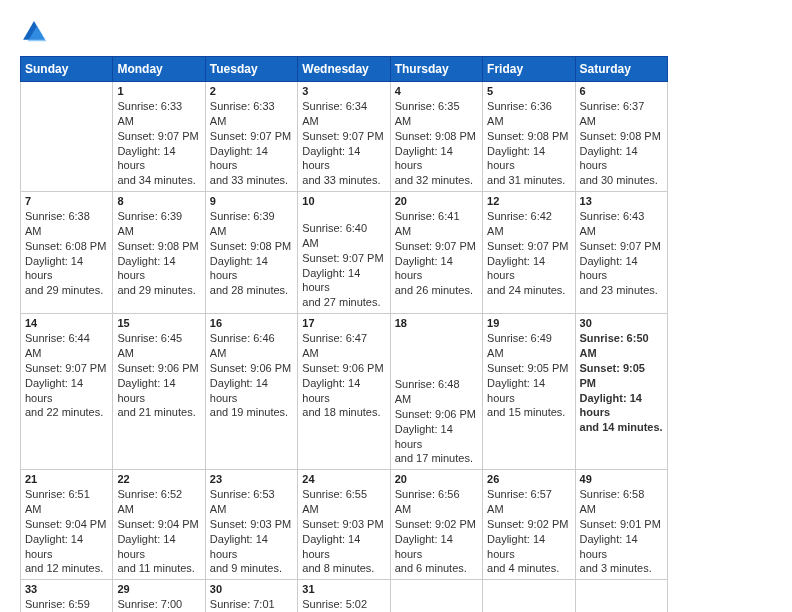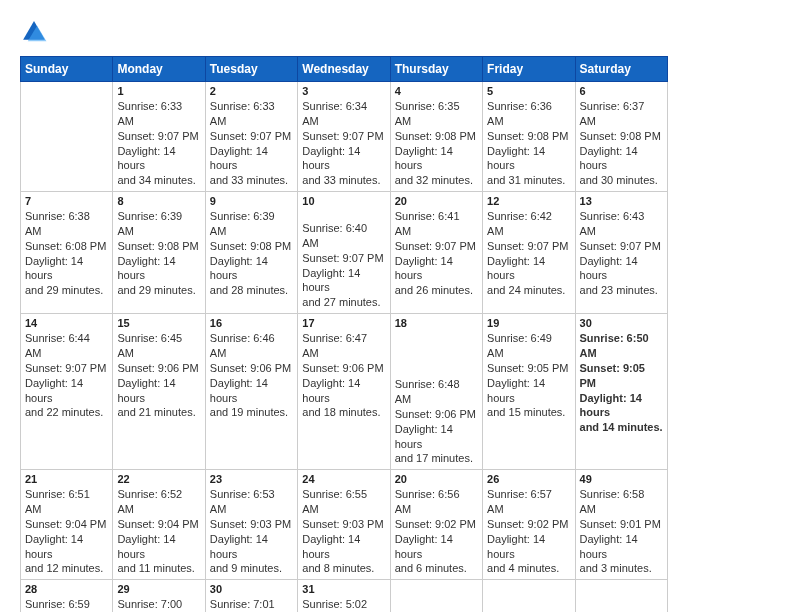--- a/index.html
+++ b/index.html
@@ -320,21 +320,21 @@
           <td>
             <div class="day-number">49</div>
             <div class="cell-content" style="white-space: pre-line;">Sunrise: 6:58 AM
 Sunset: 9:01 PM
 Daylight: 14 hours
 and 3 minutes.</div>
           </td>
         </tr>
         <tr>
           <td>
-            <div class="day-number">28</div>
+            <div class="day-number">33</div>
             <div class="cell-content" style="white-space: pre-line;">Sunrise: 6:59 AM
 Sunset: 9:00 PM
 Daylight: 14 hours
 and 1 minute.</div>
           </td>
           <td>
             <div class="day-number">29</div>
             <div class="cell-content" style="white-space: pre-line;">Sunrise: 7:00 AM
 Sunset: 9:00 PM
 Daylight: 13 hours

